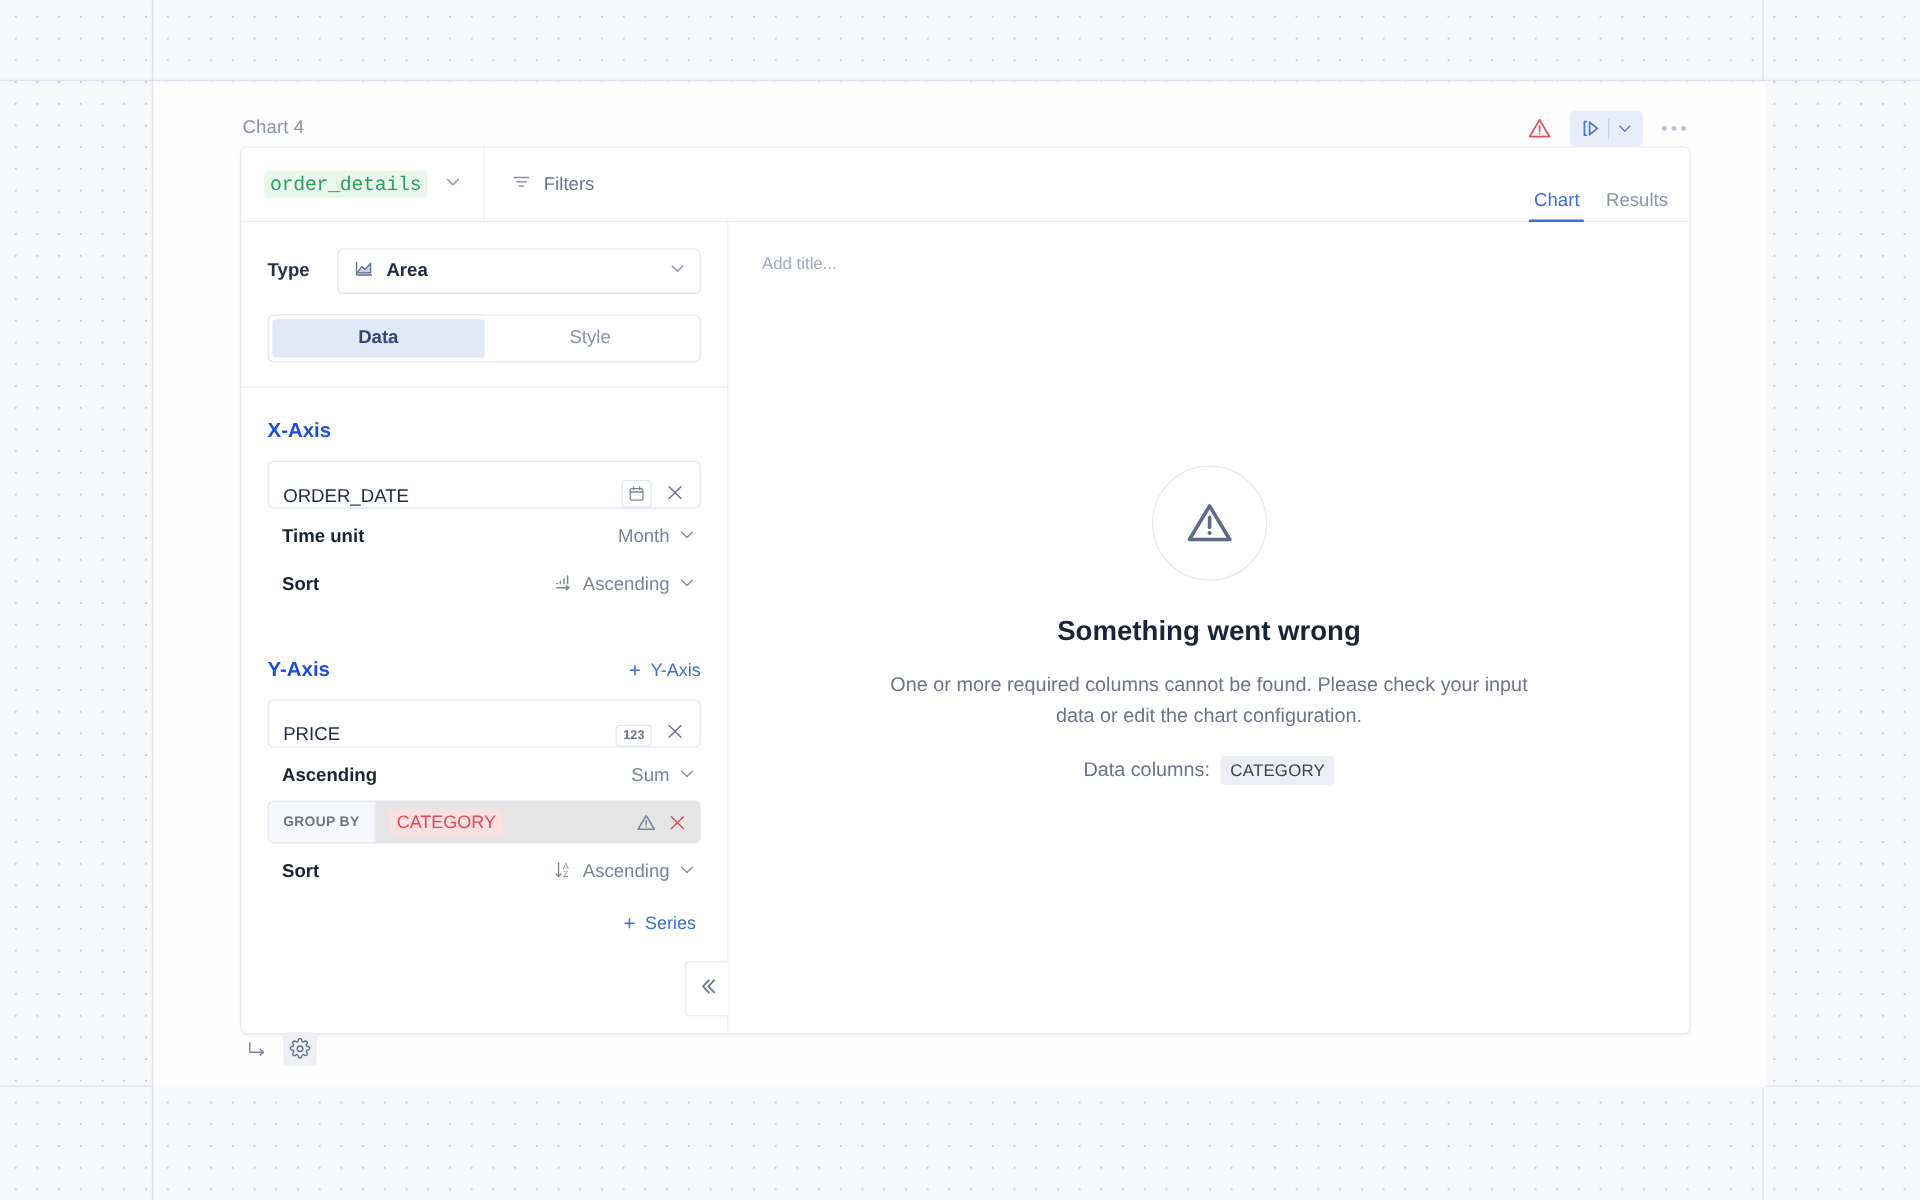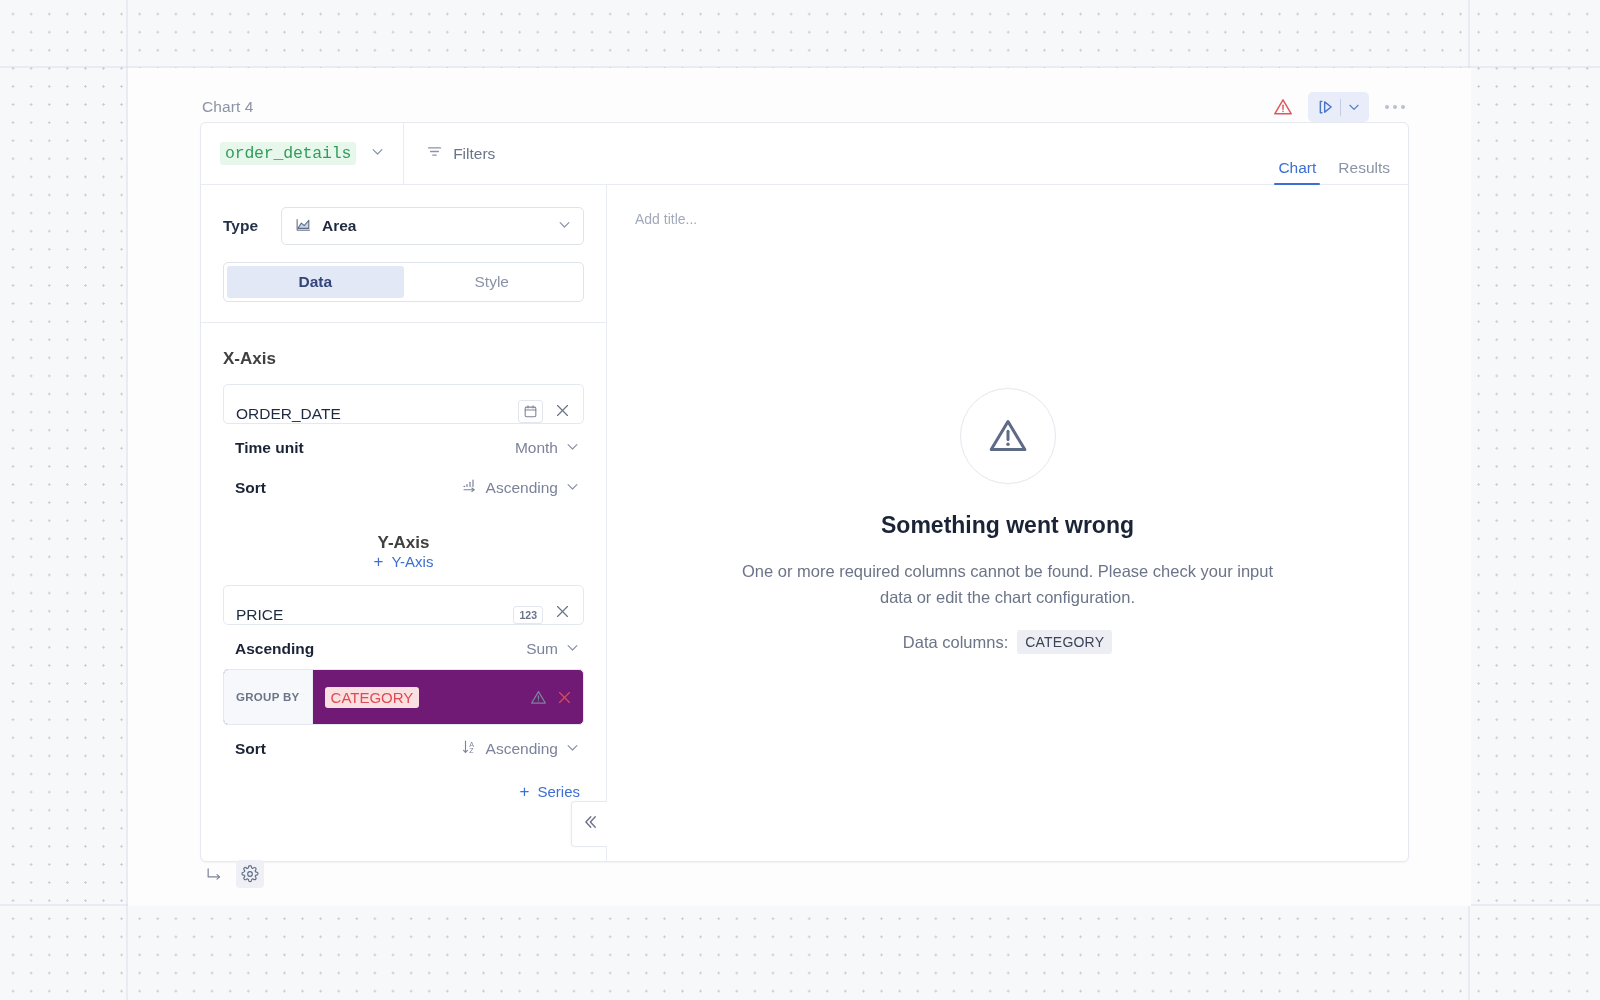--- a/index.html
+++ b/index.html
@@ -171,21 +171,21 @@
     display: flex; align-items: center; justify-content: center;
     font-size: 15.5px;
     color: #8b93a7;
     border-radius: 3px;
     cursor: pointer;
   }
   .seg.active { background: #e3e8f7; color: #33467a; font-weight: 600; }
 
   .cfg-scroll { padding: 26px 22px 0 22px; flex: 1; overflow: hidden; }
 
-  .sec-title { font-size: 17px; font-weight: 700; color: #404040; }
+  .sec-title { font-size: 17px; font-weight: 700; color: #1d4ed8; }
   .sec-head { display: flex; align-items: center; justify-content: space-between; margin-bottom: 15px; }
   .add-link {
     font-size: 15px; color: #3b6fd4; cursor: pointer;
     display: flex; align-items: center; gap: 8px; font-weight: 400;
   }
   .add-link .plus { font-size: 17px; line-height: 1; }
 
   .field-box {
     height: 40px;
     border: 1px solid #e4e8f0;
@@ -212,25 +212,25 @@
     justify-content: space-between;
     padding: 0 4px 0 12px;
   }
   .opt-label { font-size: 15.5px; color: #1b2437; font-weight: 700; }
   .opt-value {
     display: flex; align-items: center; gap: 7px;
     font-size: 15.5px; color: #7b839a; cursor: pointer;
   }
 
   .groupby-box {
-    height: 56px;
+    height: 36px;
     border: 1px solid #e4e8f0;
     border-radius: 5px;
     display: flex; align-items: center;
-    background: #701a75;
+    background: #e5e5e5;
     margin-bottom: 4px;
     overflow: hidden;
   }
   .gb-label {
     font-size: 11.5px; font-weight: 700; letter-spacing: .3px;
     color: #6b7488; background: #f7f8fb;
     padding: 0 12px; height: 100%;
     display: flex; align-items: center;
     border-right: 1px solid #e9ecf2;
   }
@@ -457,21 +457,21 @@
                 </span>
                 <span>Ascending</span>
                 <span>
                   <svg width="15" height="15" viewBox="0 0 24 24" fill="none" stroke="#8b93a7" stroke-width="1.9" stroke-linecap="round" stroke-linejoin="round">
                       <polyline points="5 9 12 16 19 9"></polyline>
                     </svg>
                 </span>
               </span>
             </div>
 
-            <div class="sec-head" style="margin-top:25px;flex-direction:column;">
+            <div class="sec-head" style="margin-top:40px;">
               <span class="sec-title">Y-Axis</span>
               <span class="add-link">
                 <span class="plus">+</span>
                 <span>Y-Axis</span>
               </span>
             </div>
 
             <div class="field-box">
               <span class="field-name">PRICE</span>
               <span class="type-badge">123</span>

